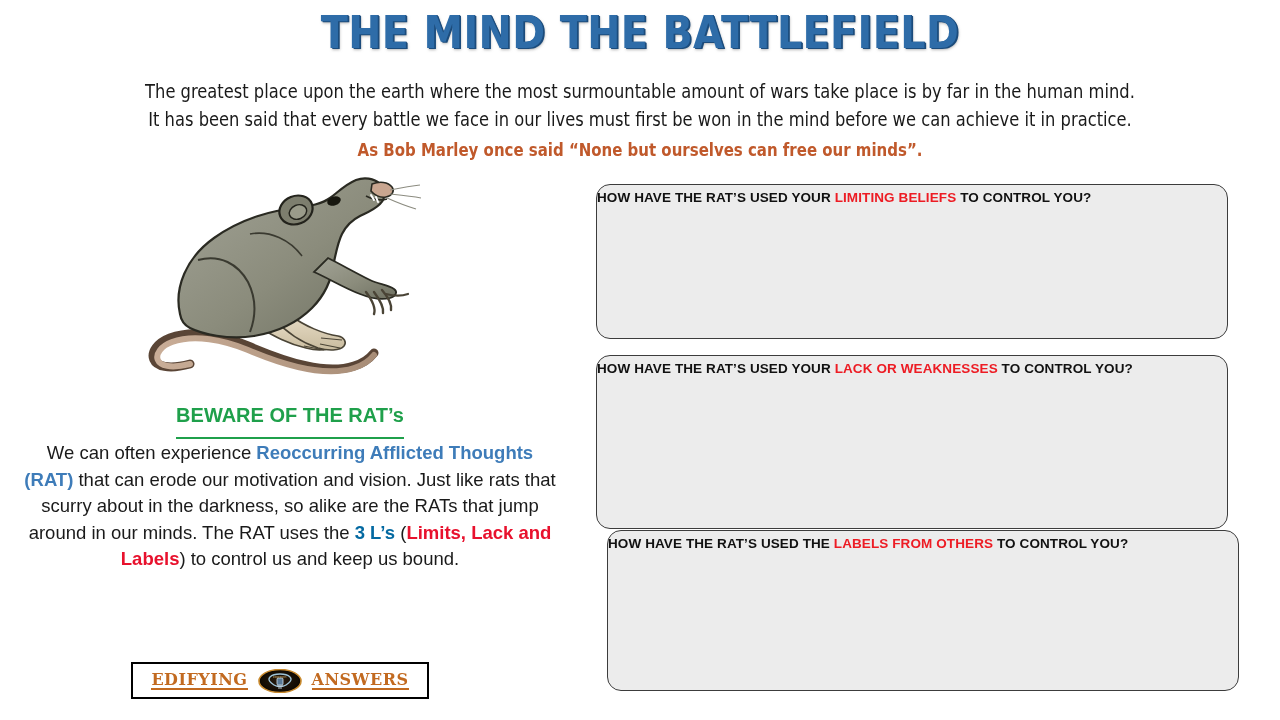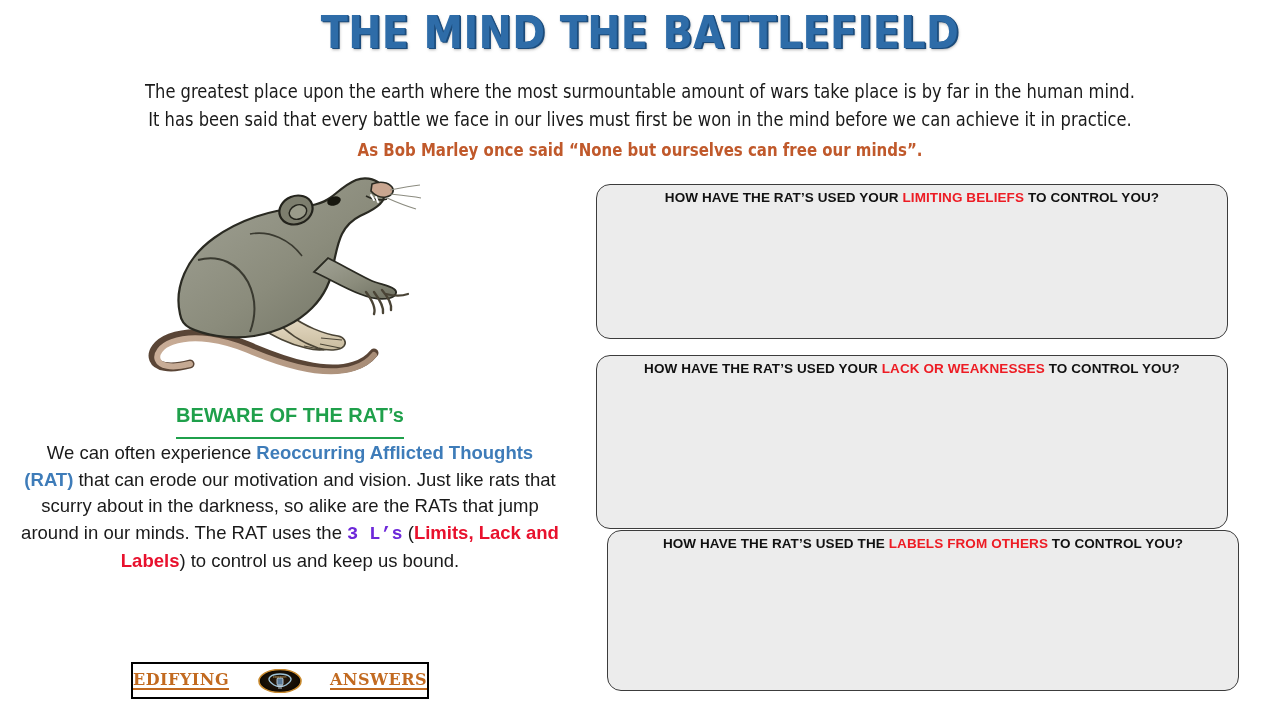--- a/index.html
+++ b/index.html
@@ -91,34 +91,34 @@
     top: 440px;
     left: 20px;
     width: 540px;
     text-align: center;
     font-size: 18.5px;
     line-height: 26.5px;
     color: #1a1a1a;
   }
   .hl-blue { color: #3E7CB9; font-weight: bold; }
   .hl-red  { color: #E8112D; font-weight: bold; }
-  .hl-bold { font-weight: bold; color: #6d28d9; font-family: Liberation Mono, monospace; }
+  .hl-bold { font-weight: bold; color: #0369a1; }
 
   
   .logo-box {
     position: absolute;
     left: 131px;
     top: 662px;
     width: 294px;
     height: 33px;
     border: 2px solid #000000;
     background: #ffffff;
     display: flex;
     align-items: center;
-    justify-content: space-between;
+    justify-content: center;
     gap: 10px;
   }
   .logo-word {
     font-family: "DejaVu Serif", serif;
     font-weight: bold;
     font-size: 16px;
     color: #C26A20;
     letter-spacing: 0.5px;
     border-bottom: 2px solid #C26A20;
     line-height: 17px;
@@ -134,21 +134,20 @@
     border: 1.4px solid #3c3c3c;
     border-radius: 14px;
     box-sizing: border-box;
   }
   #box-1 { top: 184px;  height: 155px; }
   #box-2 { top: 355px;  height: 174px; }
   #box-3 { top: 530px;  height: 161px; margin-left: 11px; }
 
   .answer-box-header {
     margin-top: 5px;
-    text-align: center;
     font-size: 13.5px;
     font-weight: bold;
     color: #111111;
     letter-spacing: 0.1px;
     white-space: nowrap;
   }
   .answer-box-header .em { color: #ED1C24; }
   .answer-area {
     width: 100%;
     height: calc(100% - 26px);

